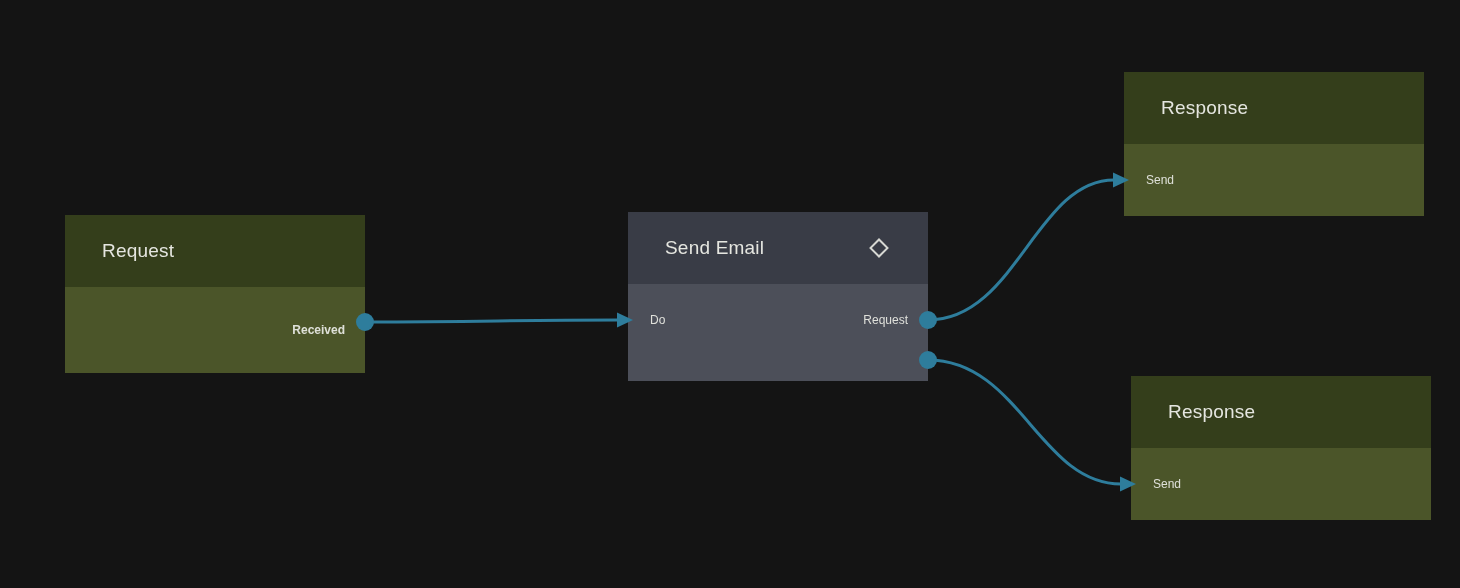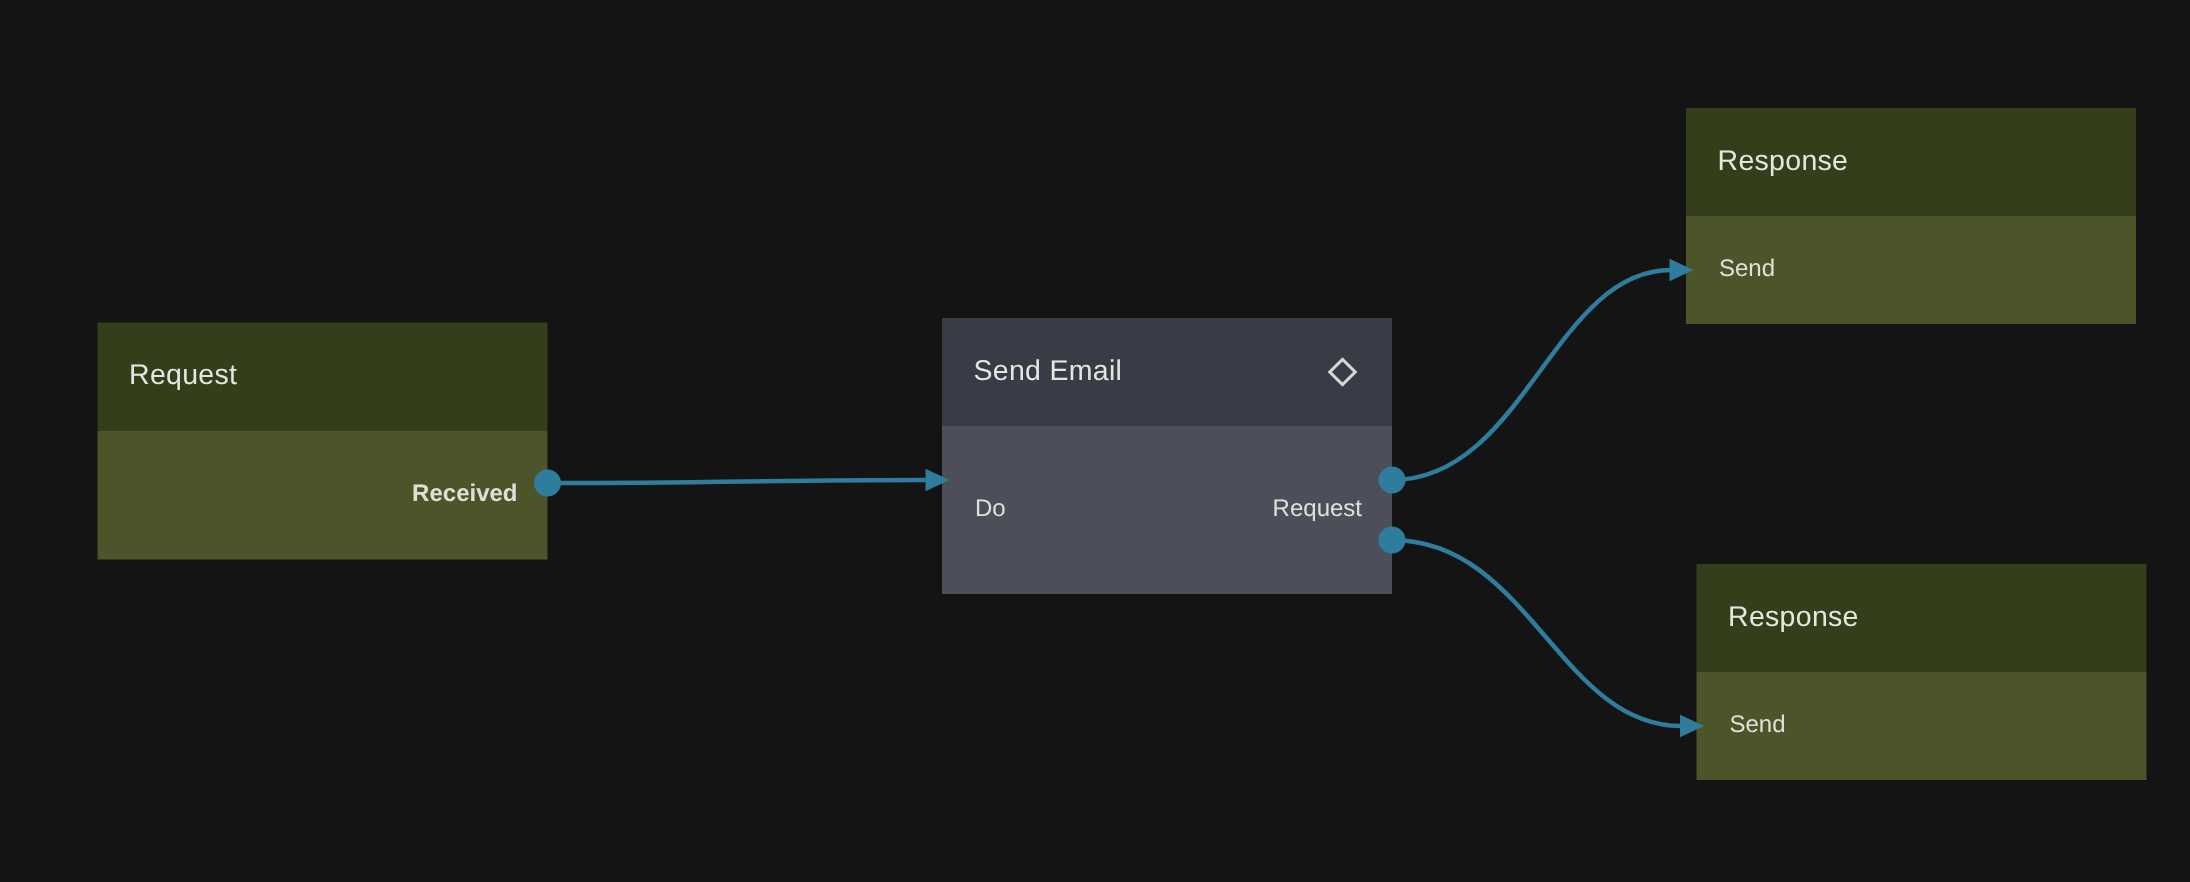--- a/index.html
+++ b/index.html
@@ -14,31 +14,31 @@
   }
   #canvas{position:relative; width:1460px; height:588px; background:var(--background);}
   #edges{position:absolute; left:0; top:0; z-index:10; pointer-events:none;}
   .edge-line{fill:none; stroke:var(--edge); stroke-width:3;}
   .edge-dot{fill:var(--edge);}
   .edge-arrow{fill:var(--edge);}
 
   .node{position:absolute; z-index:1;}
   .node-header{
     height:72px; display:flex; align-items:center; justify-content:space-between;
-    padding:0 21px;
+    padding:0 37px;
   }
   .node-body{display:flex; flex-direction:column; justify-content:center;}
   .theme-olive .node-header{background:var(--olive-header);}
   .theme-olive .node-body{background:var(--olive-body);}
   .theme-slate .node-header{background:var(--slate-header);gap:19px;}
   .theme-slate .node-body{background:var(--slate-body);}
 
   .node-title{font-size:19px; letter-spacing:.2px; color:var(--text);}
   .port-row{position:relative; width:100%; height:40px; display:flex; align-items:center;}
-  .port-label{font-size:16px; color:var(--text); opacity:.96;}
+  .port-label{font-size:12px; color:var(--text); opacity:.96;}
   .port-label.in{padding-left:22px;}
   .port-label.out{margin-left:auto; padding-right:20px;}
   .port-anchor{position:absolute; top:50%; width:0; height:0;}
   .port-anchor.in{left:0;}
   .port-anchor.out{right:0;}
 
   .diamond{
     width:14px; height:14px; border:2px solid rgba(229,230,224,.92);
     transform:rotate(45deg); margin-right:5px;
   }
@@ -75,21 +75,21 @@
         <span class="port-anchor out"></span>
       </div>
     </div>
   </div>
 
   <div class="node theme-slate" style="left:628px; top:212px; width:300px;">
     <div class="node-header">
       <span class="node-title">Send Email</span>
       <span class="diamond"></span>
     </div>
-    <div class="node-body" style="height:112px; justify-content:center; padding:16px 0;">
+    <div class="node-body" style="height:97px; justify-content:flex-start; padding:16px 0;">
       <div class="port-row">
         <span class="port-anchor in"></span>
         <span class="port-label in">Do</span>
         <span class="port-label out">Request</span>
         <span class="port-anchor out"></span>
       </div>
     </div>
   </div>
 
   <div class="node theme-olive" style="left:1124px; top:72px; width:300px;">

